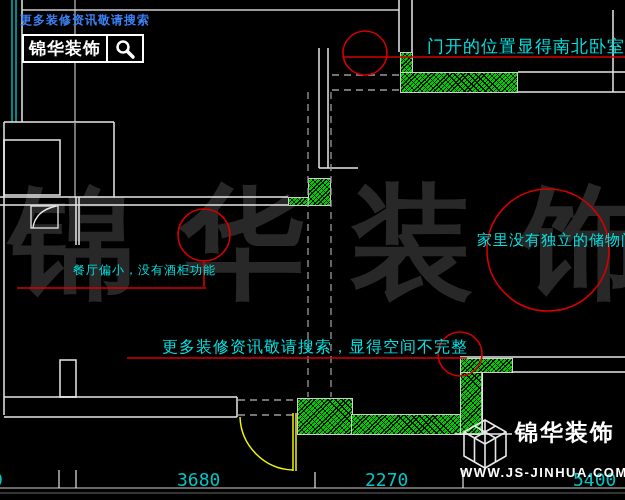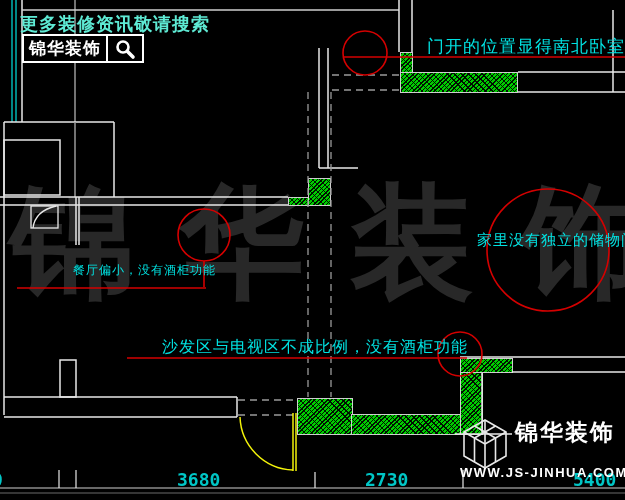--- a/index.html
+++ b/index.html
@@ -1,32 +1,32 @@
 <!DOCTYPE html>
 <html><head>
 <meta charset="utf-8">
 <style>
   html,body{margin:0;padding:0;background:#000;}
   .stage{position:relative;width:625px;height:500px;background:#000;overflow:hidden;
          font-family:"Liberation Sans",sans-serif;}
   .abs{position:absolute;}
   .txt{position:absolute;white-space:nowrap;line-height:1.15;}
   .cyan{color:#00e2e2;letter-spacing:1px;}
-  .dimnum{color:#00c6c6;font-family:"DejaVu Sans Mono",monospace;font-size:18px;font-weight:bold;}
+  .dimnum{color:#00c6c6;font-family:"DejaVu Sans Mono",monospace;font-size:18px;}
   .wm{position:absolute;top:180px;font-size:124px;font-weight:bold;color:#282828;
       font-family:"DejaVu Serif",serif;line-height:1;z-index:1;}
   .hatch{position:absolute;z-index:2;background-color:#00cc00;box-sizing:border-box;
       background-image:
         repeating-linear-gradient(45deg,rgba(0,0,0,.9) 0 1px,transparent 1px 5px),
         repeating-linear-gradient(135deg,rgba(0,0,0,.9) 0 1px,transparent 1px 3px);
       border:1px solid #cfcfcf;}
   svg.linework{position:absolute;left:0;top:0;z-index:3;}
   .overlay{z-index:4;}
   
-  .hdr-tagline{left:20px;top:14px;font-size:18px;font-weight:bold;color:#5eead4;
+  .hdr-tagline{left:20px;top:14px;font-size:12px;font-weight:bold;color:#3b82f6;
       letter-spacing:1px;z-index:5;}
   .hdr-box{position:absolute;left:22px;top:34px;width:118px;height:25px;border:2px solid #fff;
       display:flex;align-items:stretch;z-index:5;background:#000;}
   .hdr-brand{display:flex;align-items:center;padding:0 5px;font-size:17px;font-weight:bold;
       color:#fff;font-family:"DejaVu Serif",serif;letter-spacing:1px;}
   .hdr-divider{width:2px;background:#fff;}
   .hdr-search{flex:1;display:flex;align-items:center;justify-content:center;}
   
   .ftr-brand{left:515px;top:419px;font-size:23px;font-weight:bold;color:#fff;
       font-family:"DejaVu Serif",serif;letter-spacing:2px;z-index:5;}
@@ -122,25 +122,25 @@
       <line x1="204" y1="261" x2="204" y2="287"></line>
       <line x1="17" y1="288" x2="206" y2="288"></line>
       <line x1="127" y1="358" x2="467" y2="358"></line>
       <circle cx="460" cy="354" r="22"></circle>
     </g>
   </svg>
 
   <div class="txt cyan overlay" style="left:427px;top:37px;font-size:17px">门开的位置显得南北卧室通风</div>
   <div class="txt cyan overlay" style="left:477px;top:231px;font-size:15px">家里没有独立的储物间</div>
   <div class="txt cyan overlay" style="left:73px;top:264px;font-size:12px">餐厅偏小，没有酒柜功能</div>
-  <div class="txt cyan overlay" style="left:162px;top:338px;font-size:16px">沙发区与电视区不成比例，没有酒柜功能</div>
+  <div class="txt cyan overlay" style="left:162px;top:338px;font-size:16px">更多装修资讯敬请搜索，显得空间不完整</div>
 
   <div class="txt dimnum overlay" style="left:-8px;top:470px">0</div>
   <div class="txt dimnum overlay" style="left:177px;top:470px">3680</div>
-  <div class="txt dimnum overlay" style="left:365px;top:470px">2730</div>
+  <div class="txt dimnum overlay" style="left:365px;top:470px">2270</div>
   <div class="txt dimnum overlay" style="left:573px;top:470px">5400</div>
 
   <div class="txt hdr-tagline">更多装修资讯敬请搜索</div>
   <div class="hdr-box">
     <div class="hdr-brand">锦华装饰</div>
     <div class="hdr-divider"></div>
     <div class="hdr-search">
       <svg width="22" height="22" viewBox="0 0 22 22" fill="none">
         <circle cx="9" cy="9" r="5.5" stroke="#fff" stroke-width="2.6"></circle>
         <line x1="13.5" y1="13.5" x2="19" y2="19" stroke="#fff" stroke-width="3.6" stroke-linecap="round"></line>

